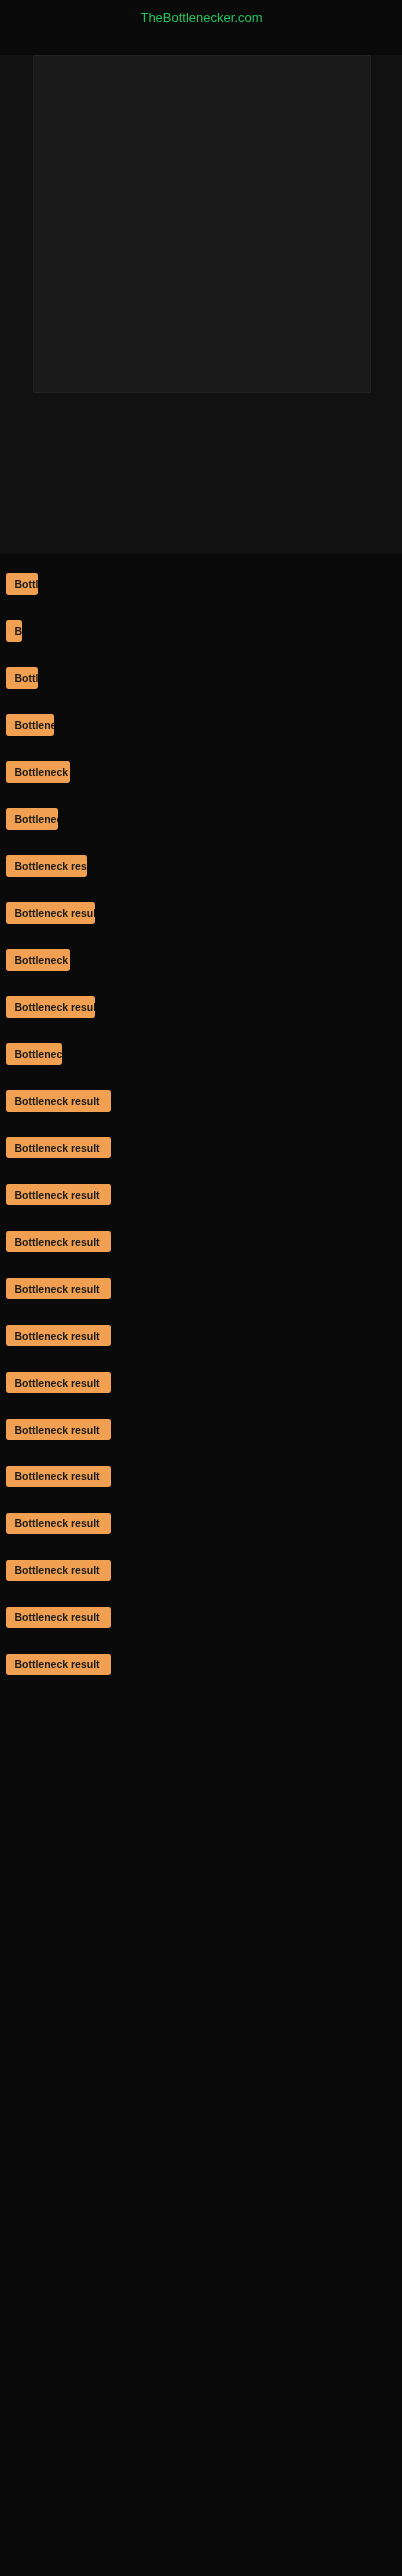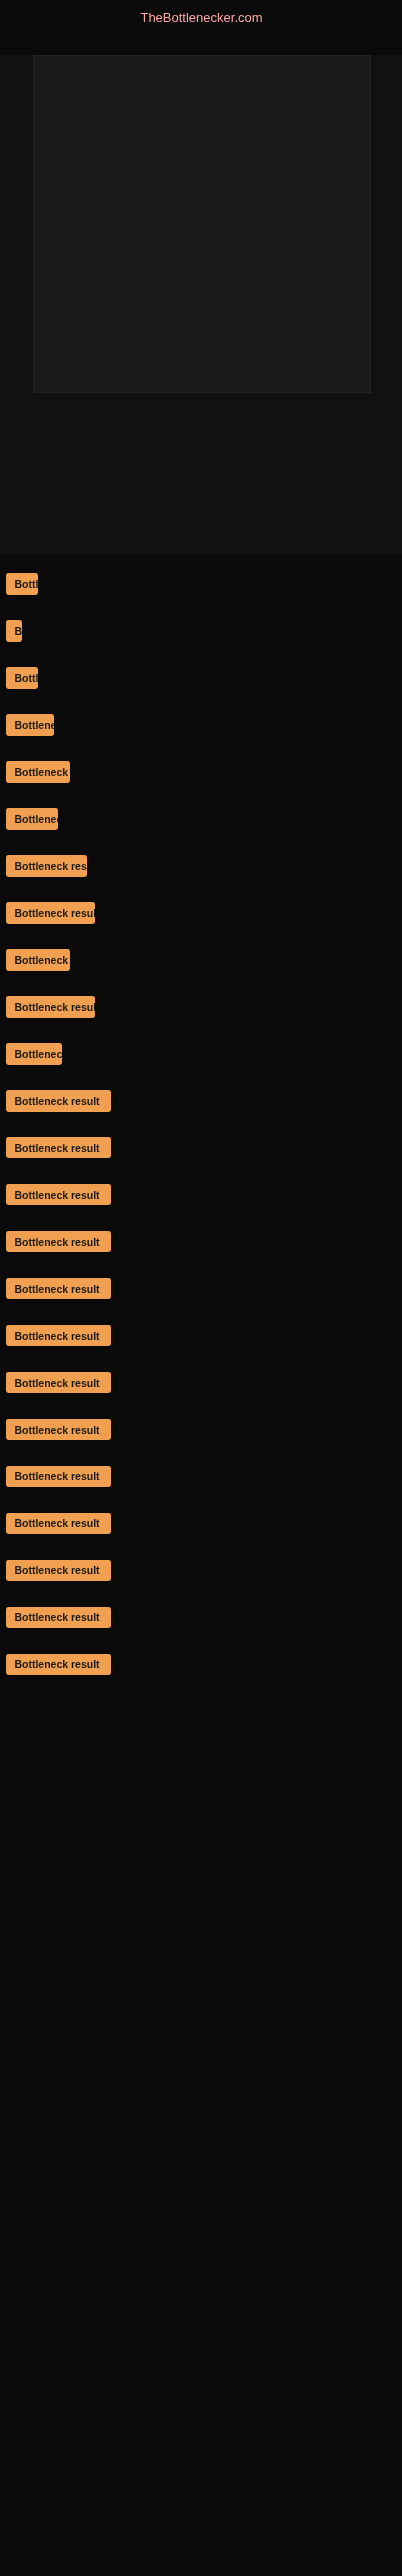--- a/index.html
+++ b/index.html
@@ -11,21 +11,21 @@
     body {
       background-color: #0a0a0a;
       width: 403px;
       min-height: 2576px;
       font-family: Arial, sans-serif;
       position: relative;
       overflow-x: hidden;
     }
 
     .site-title {
-      color: #fca5a5;
+      color: #22c55e;
       font-size: 13px;
       text-align: center;
       padding: 9.7px 0 6.4px 0;
       font-weight: normal;
     }
 
     .chart-area {
       width: 100%;
       height: 499px;
       background-color: #111111;

